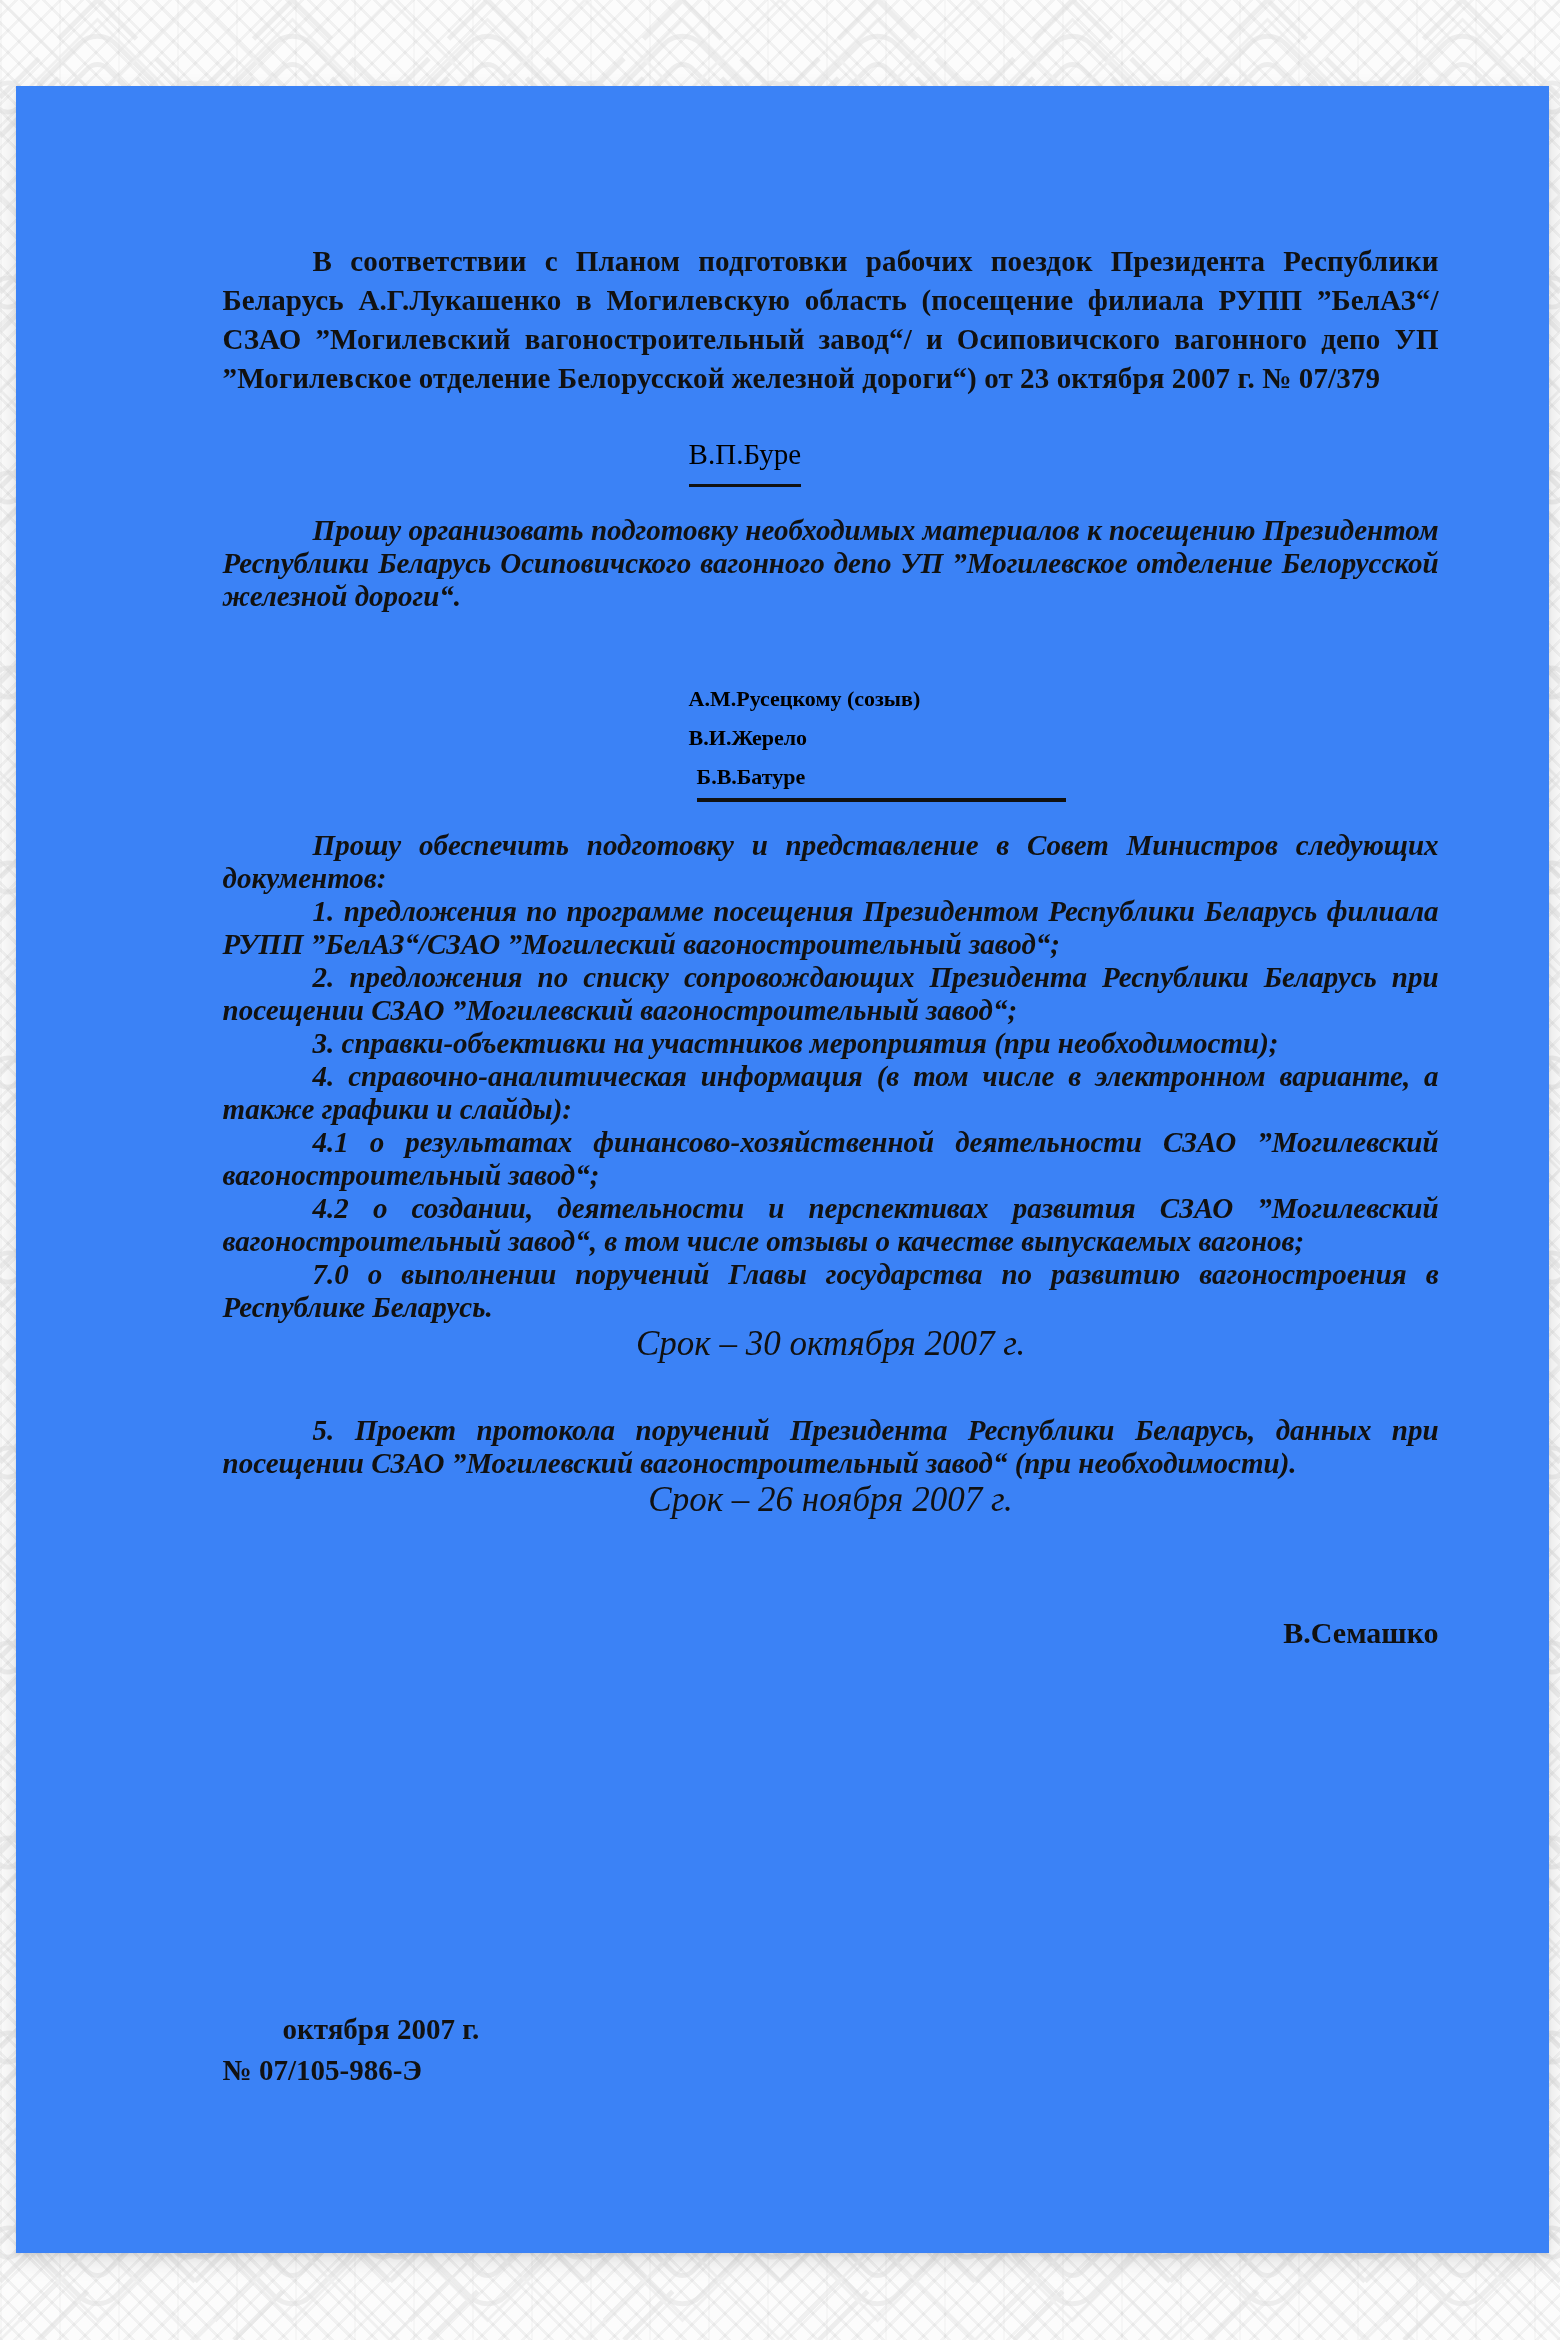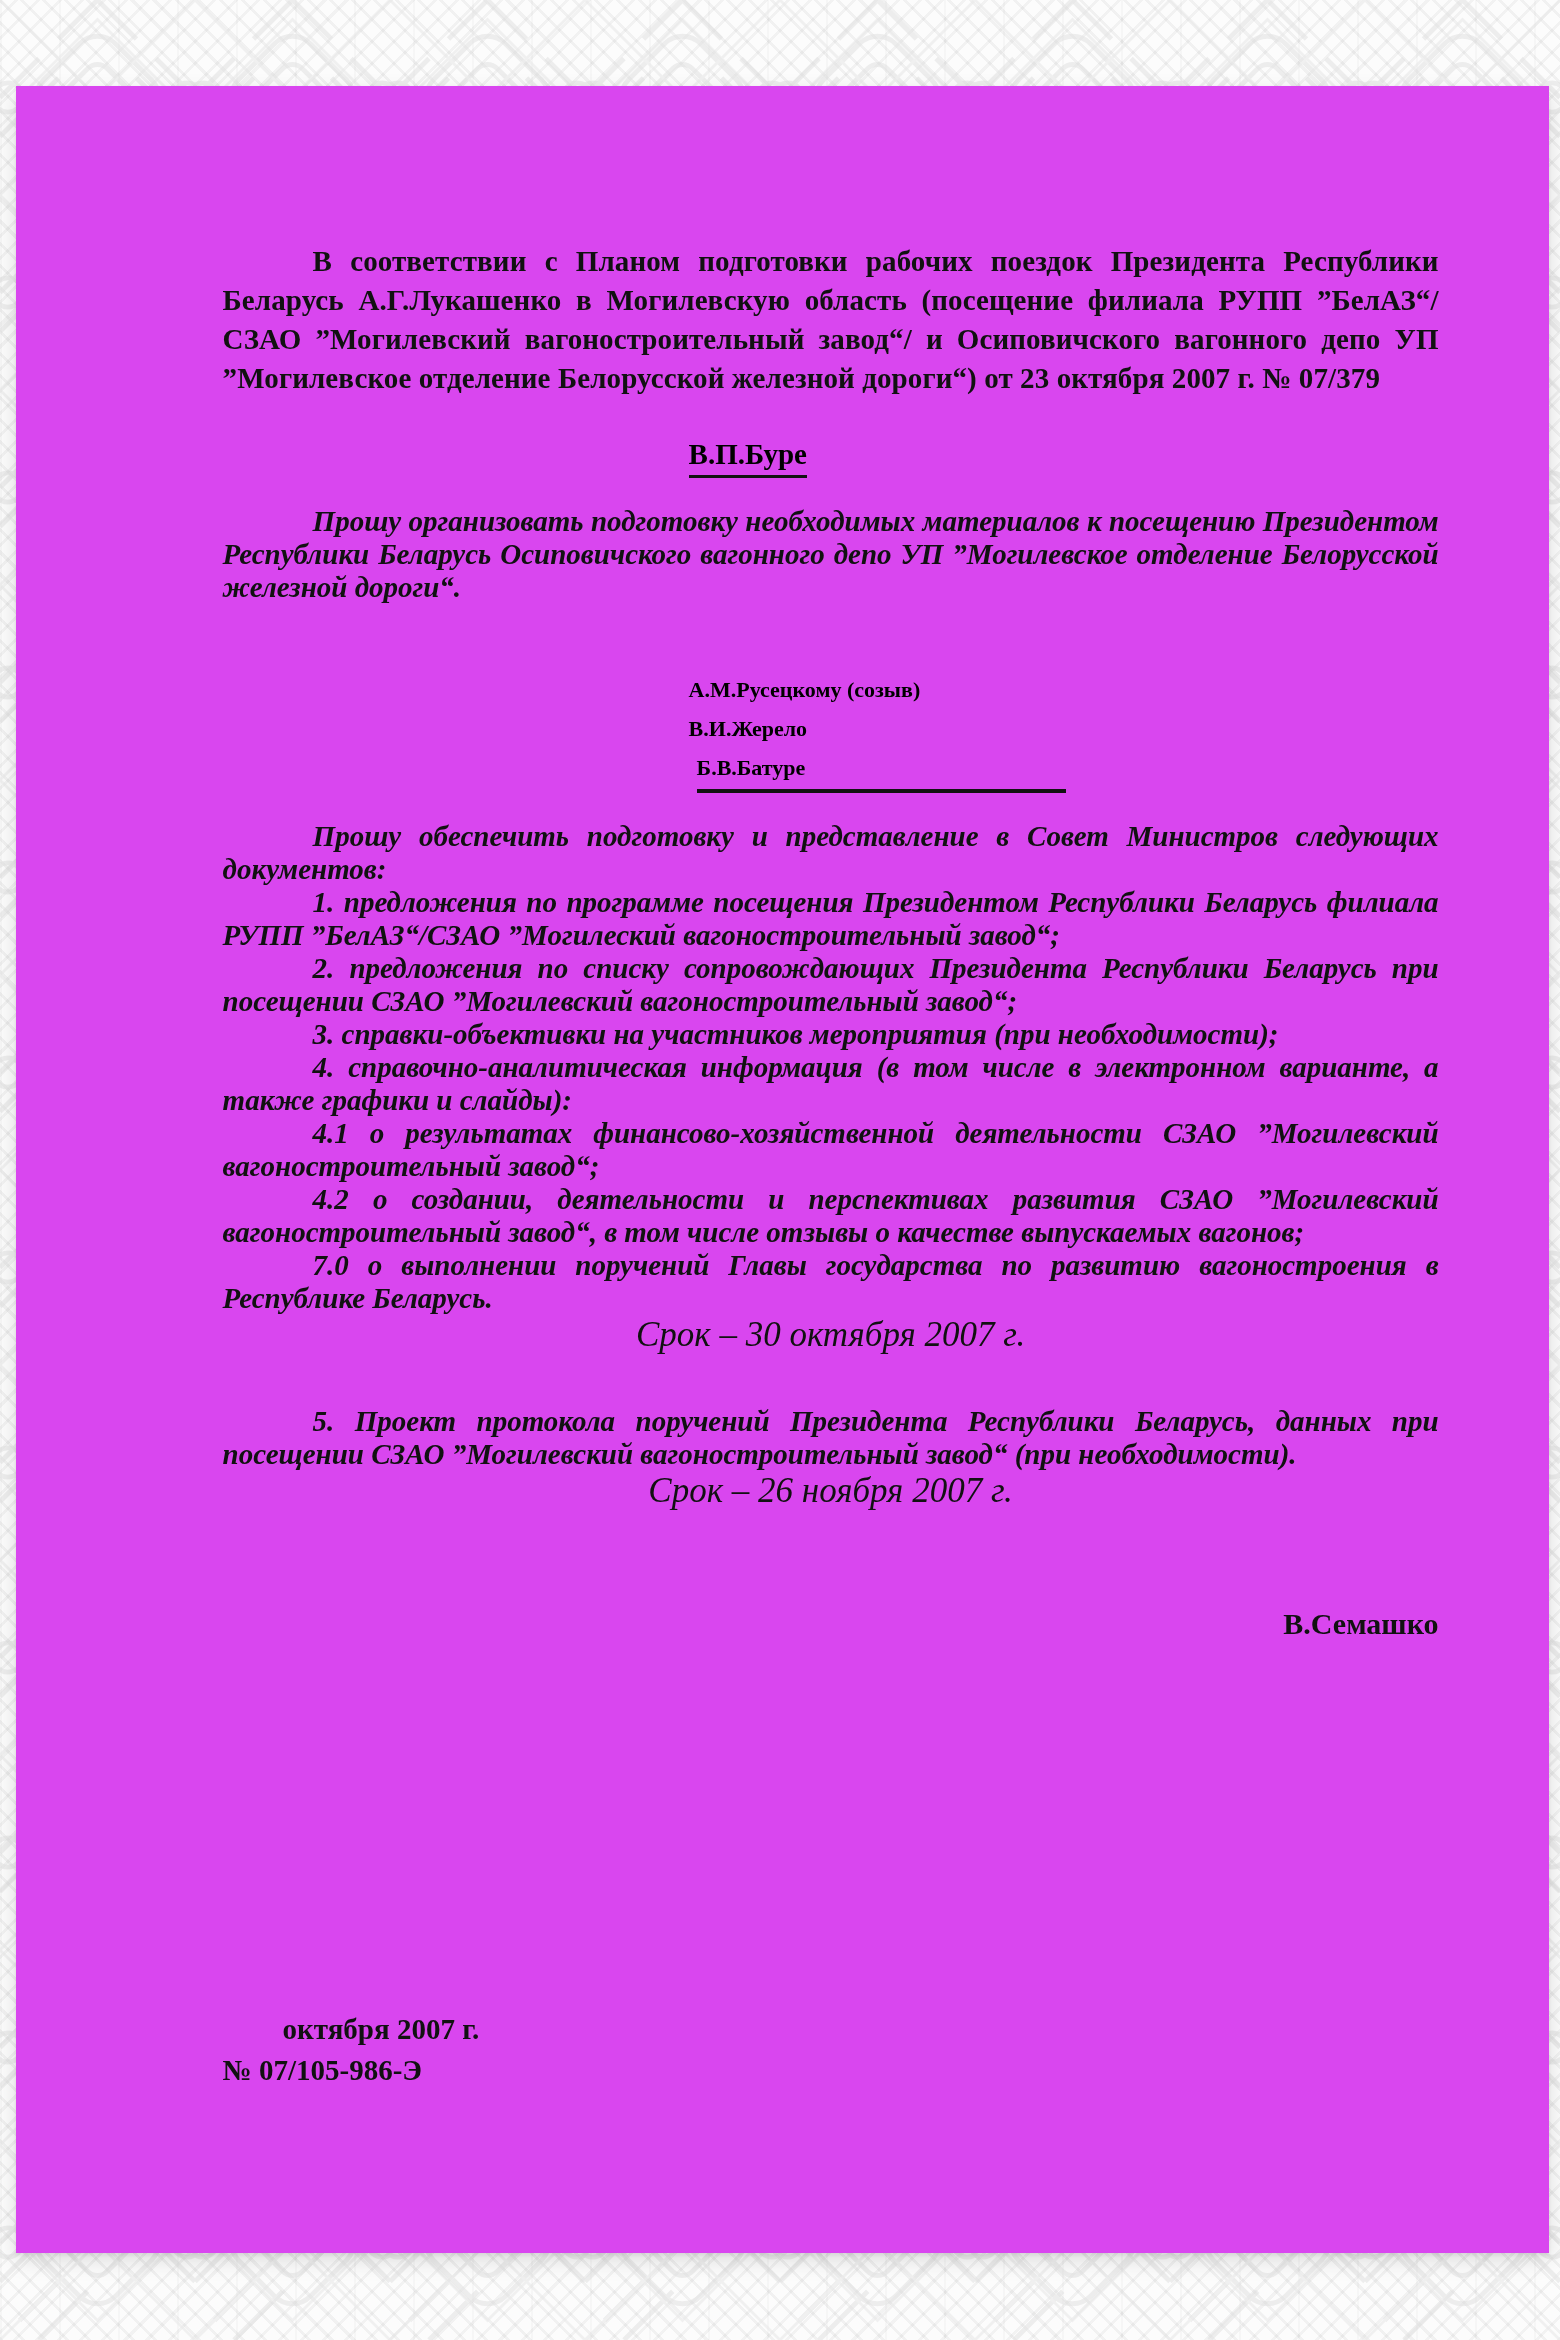--- a/index.html
+++ b/index.html
@@ -40,21 +40,21 @@
     opacity: 0.55;
   }
 
   
   .sheet {
     position: absolute;
     left: 15.6px;
     top: 86px;
     width: 1533px;
     height: 2167px;
-    background: #d946ef;
+    background: #3b82f6;
     box-shadow: 0 7.8px 21.5px rgba(0,0,0,0.13), 0 2px 3.9px rgba(0,0,0,0.07);
     z-index: 3;
   }
 
   
   .body-area {
     position: absolute;
     left: 207px;      
     top: 156px;       
     width: 1216px;    
@@ -78,28 +78,28 @@
     font-weight: bold;
     font-style: italic;
     font-size: 29px;
     line-height: 33px;
     text-align: justify;
     text-indent: 90px;
   }
 
   .centered-name {
     text-align: left;
-    font-weight: bold;
+    font-weight: normal;
     font-size: 29px;
     line-height: 39px;
     text-indent: 0;
     margin-left: 466px;   
     display: inline-block;
     border-bottom: 3.9px solid #111;
-    padding-bottom: 1px;
+    padding-bottom: 10px;
   }
 
   .name-block {
     margin-left: 466px;
     font-weight: bold;
     font-size: 22px;
     line-height: 39px;
   }
   .name-block .underlined-wide {
     display: inline-block;

